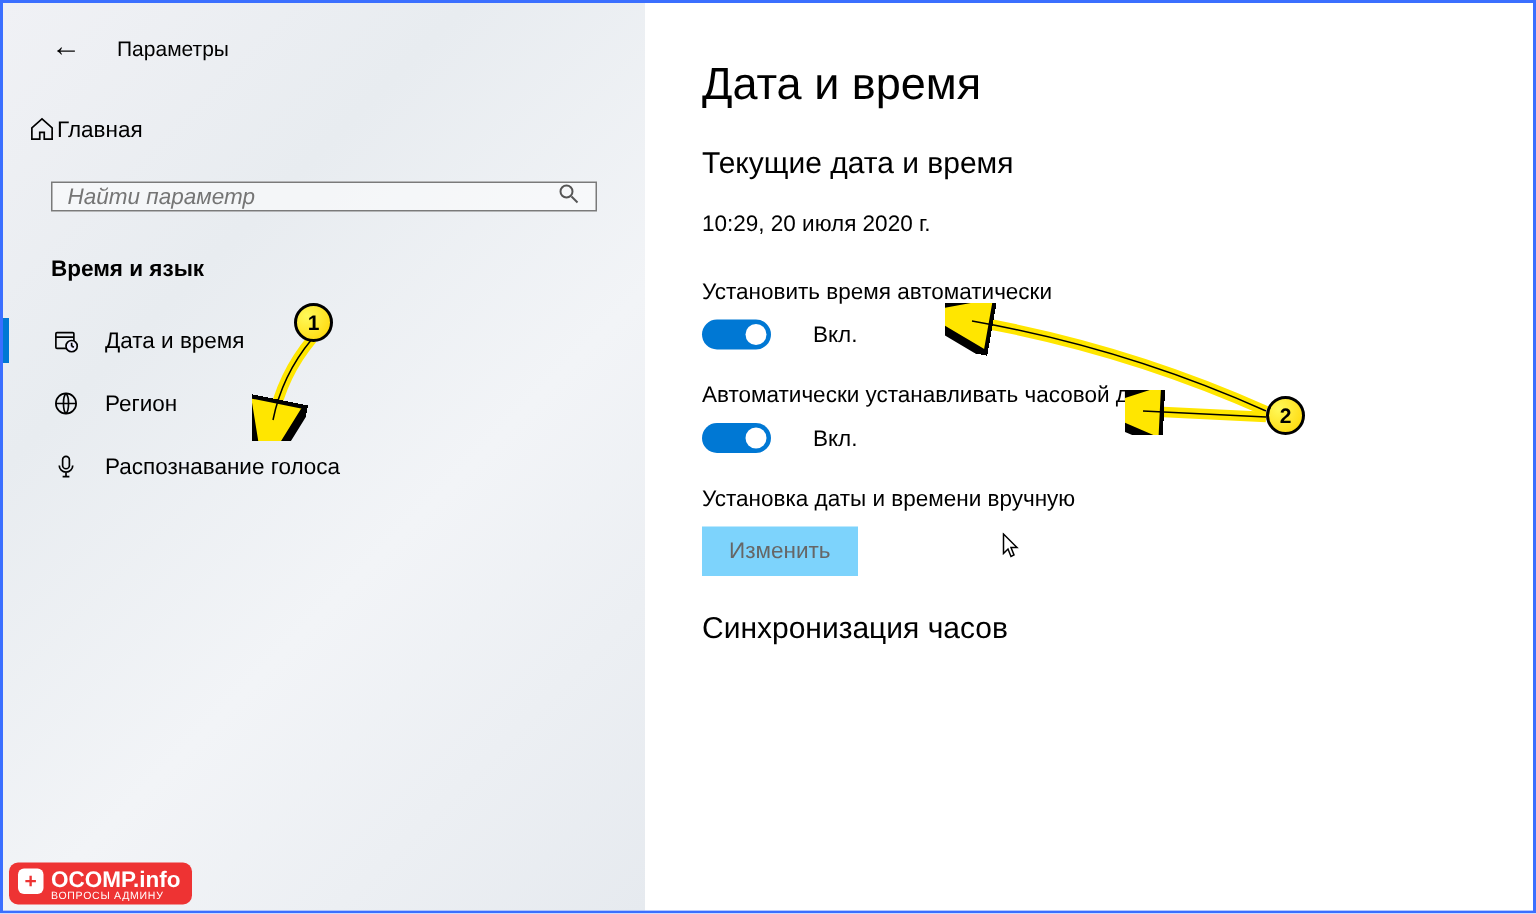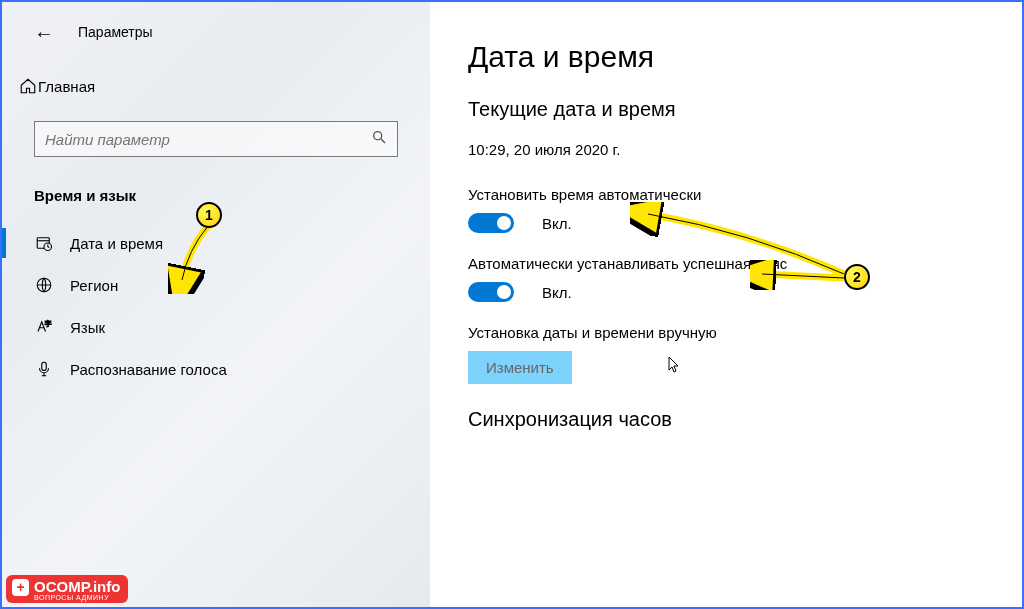--- a/index.html
+++ b/index.html
@@ -6,21 +6,21 @@
   body { font-family: "Segoe UI", Tahoma, sans-serif; background: #fff; color: #000; }
   .window { width: 1024px; height: 609px; border: 2px solid #3b6fff; position: relative; display: flex; overflow: hidden; }
   .sidebar { width: 428px; height: 100%; background: linear-gradient(135deg, #f0f1f5 0%, #e8ecf0 30%, #f2f4f7 60%, #e6eaef 100%); position: relative; padding-top: 18px; }
   .header-row { display: flex; align-items: center; gap: 24px; padding: 0 32px 24px 32px; }
   .back-btn { font-size: 20px; cursor: pointer; }
   .header-title { font-size: 14px; }
   .home-row { display: flex; align-items: center; padding: 10px 16px; cursor: pointer; }
   .home-row .icon { width: 20px; display:flex; justify-content:center; }
   .home-label { font-size: 15px; }
   .search-wrap { padding: 16px 32px 18px 32px; }
-  .search { display: flex; align-items: center; justify-content: flex-start; border: 1px solid #7a7a7a; background: rgba(255,255,255,0.5); height: 36px; padding: 0 10px; }
+  .search { display: flex; align-items: center; justify-content: flex-start; border: 1px solid #7a7a7a; background: rgba(255,255,255,0.5); height: 20px; padding: 0 10px; }
   .search input { border: none; background: transparent; outline: none; font-size: 15px; flex: 1; font-style: italic; color: #555; }
   .section-title { font-size: 15px; font-weight: 600; padding: 12px 32px 18px 32px; }
   .nav-item { display: flex; align-items: center; gap: 16px; padding: 12px 32px; cursor: pointer; position: relative; }
   .nav-item .icon { width: 20px; display:flex; justify-content:center; }
   .nav-item .label { font-size: 15px; }
   .nav-item.active::before { content:""; position:absolute; left:0; top:6px; bottom:6px; width:4px; background:#0078d4; }
   .content { flex: 1; padding: 38px 38px 0 38px; overflow: hidden; position: relative; background:#fff; }
   .page-title { font-size: 30px; font-weight: 500; margin-bottom: 24px; }
   .sub-title { font-size: 20px; font-weight: 500; margin-bottom: 20px; }
   .datetime-line { font-size: 15px; margin-bottom: 28px; }
@@ -87,29 +87,20 @@
         <svg width="18" height="18" viewBox="0 0 24 24" fill="none" stroke="#000" stroke-width="1.5">
             <circle cx="12" cy="12" r="9"></circle>
             <path d="M3 12h18 M12 3c3 3 3 15 0 18 M12 3c-3 3-3 15 0 18"></path>
           </svg>
       </span>
       <span class="label">Регион</span>
     </div>
     <div class="nav-item">
       <span class="icon">
         <svg width="18" height="18" viewBox="0 0 24 24" fill="none" stroke="#000" stroke-width="1.5">
-            <path d="M4 18 L9 5 L14 18 M6 13 H12"></path>
-            <text x="13" y="11" font-size="9" fill="#000">字</text>
-          </svg>
-      </span>
-      <span class="label">Язык</span>
-    </div>
-    <div class="nav-item">
-      <span class="icon">
-        <svg width="18" height="18" viewBox="0 0 24 24" fill="none" stroke="#000" stroke-width="1.5">
             <rect x="9" y="3" width="6" height="11" rx="3"></rect>
             <path d="M6 11a6 6 0 0 0 12 0 M12 17v4 M9 21h6"></path>
           </svg>
       </span>
       <span class="label">Распознавание голоса</span>
     </div>
 
     <div class="badge-logo">
       <span>OCOMP.info</span>
       <small>ВОПРОСЫ АДМИНУ</small>
@@ -123,21 +114,21 @@
 
     <div class="setting-block">
       <div class="setting-label">Установить время автоматически</div>
       <div class="toggle-row">
         <div class="toggle"></div>
         <span class="toggle-state">Вкл.</span>
       </div>
     </div>
 
     <div class="setting-block">
-      <div class="setting-label">Автоматически устанавливать успешная пояс</div>
+      <div class="setting-label">Автоматически устанавливать часовой дата</div>
       <div class="toggle-row">
         <div class="toggle"></div>
         <span class="toggle-state">Вкл.</span>
       </div>
     </div>
 
     <div class="setting-block">
       <div class="setting-label">Установка даты и времени вручную</div>
       <button class="change-btn">Изменить</button>
       <span class="cursor" style="left:92px; top:1px; position:relative;">

